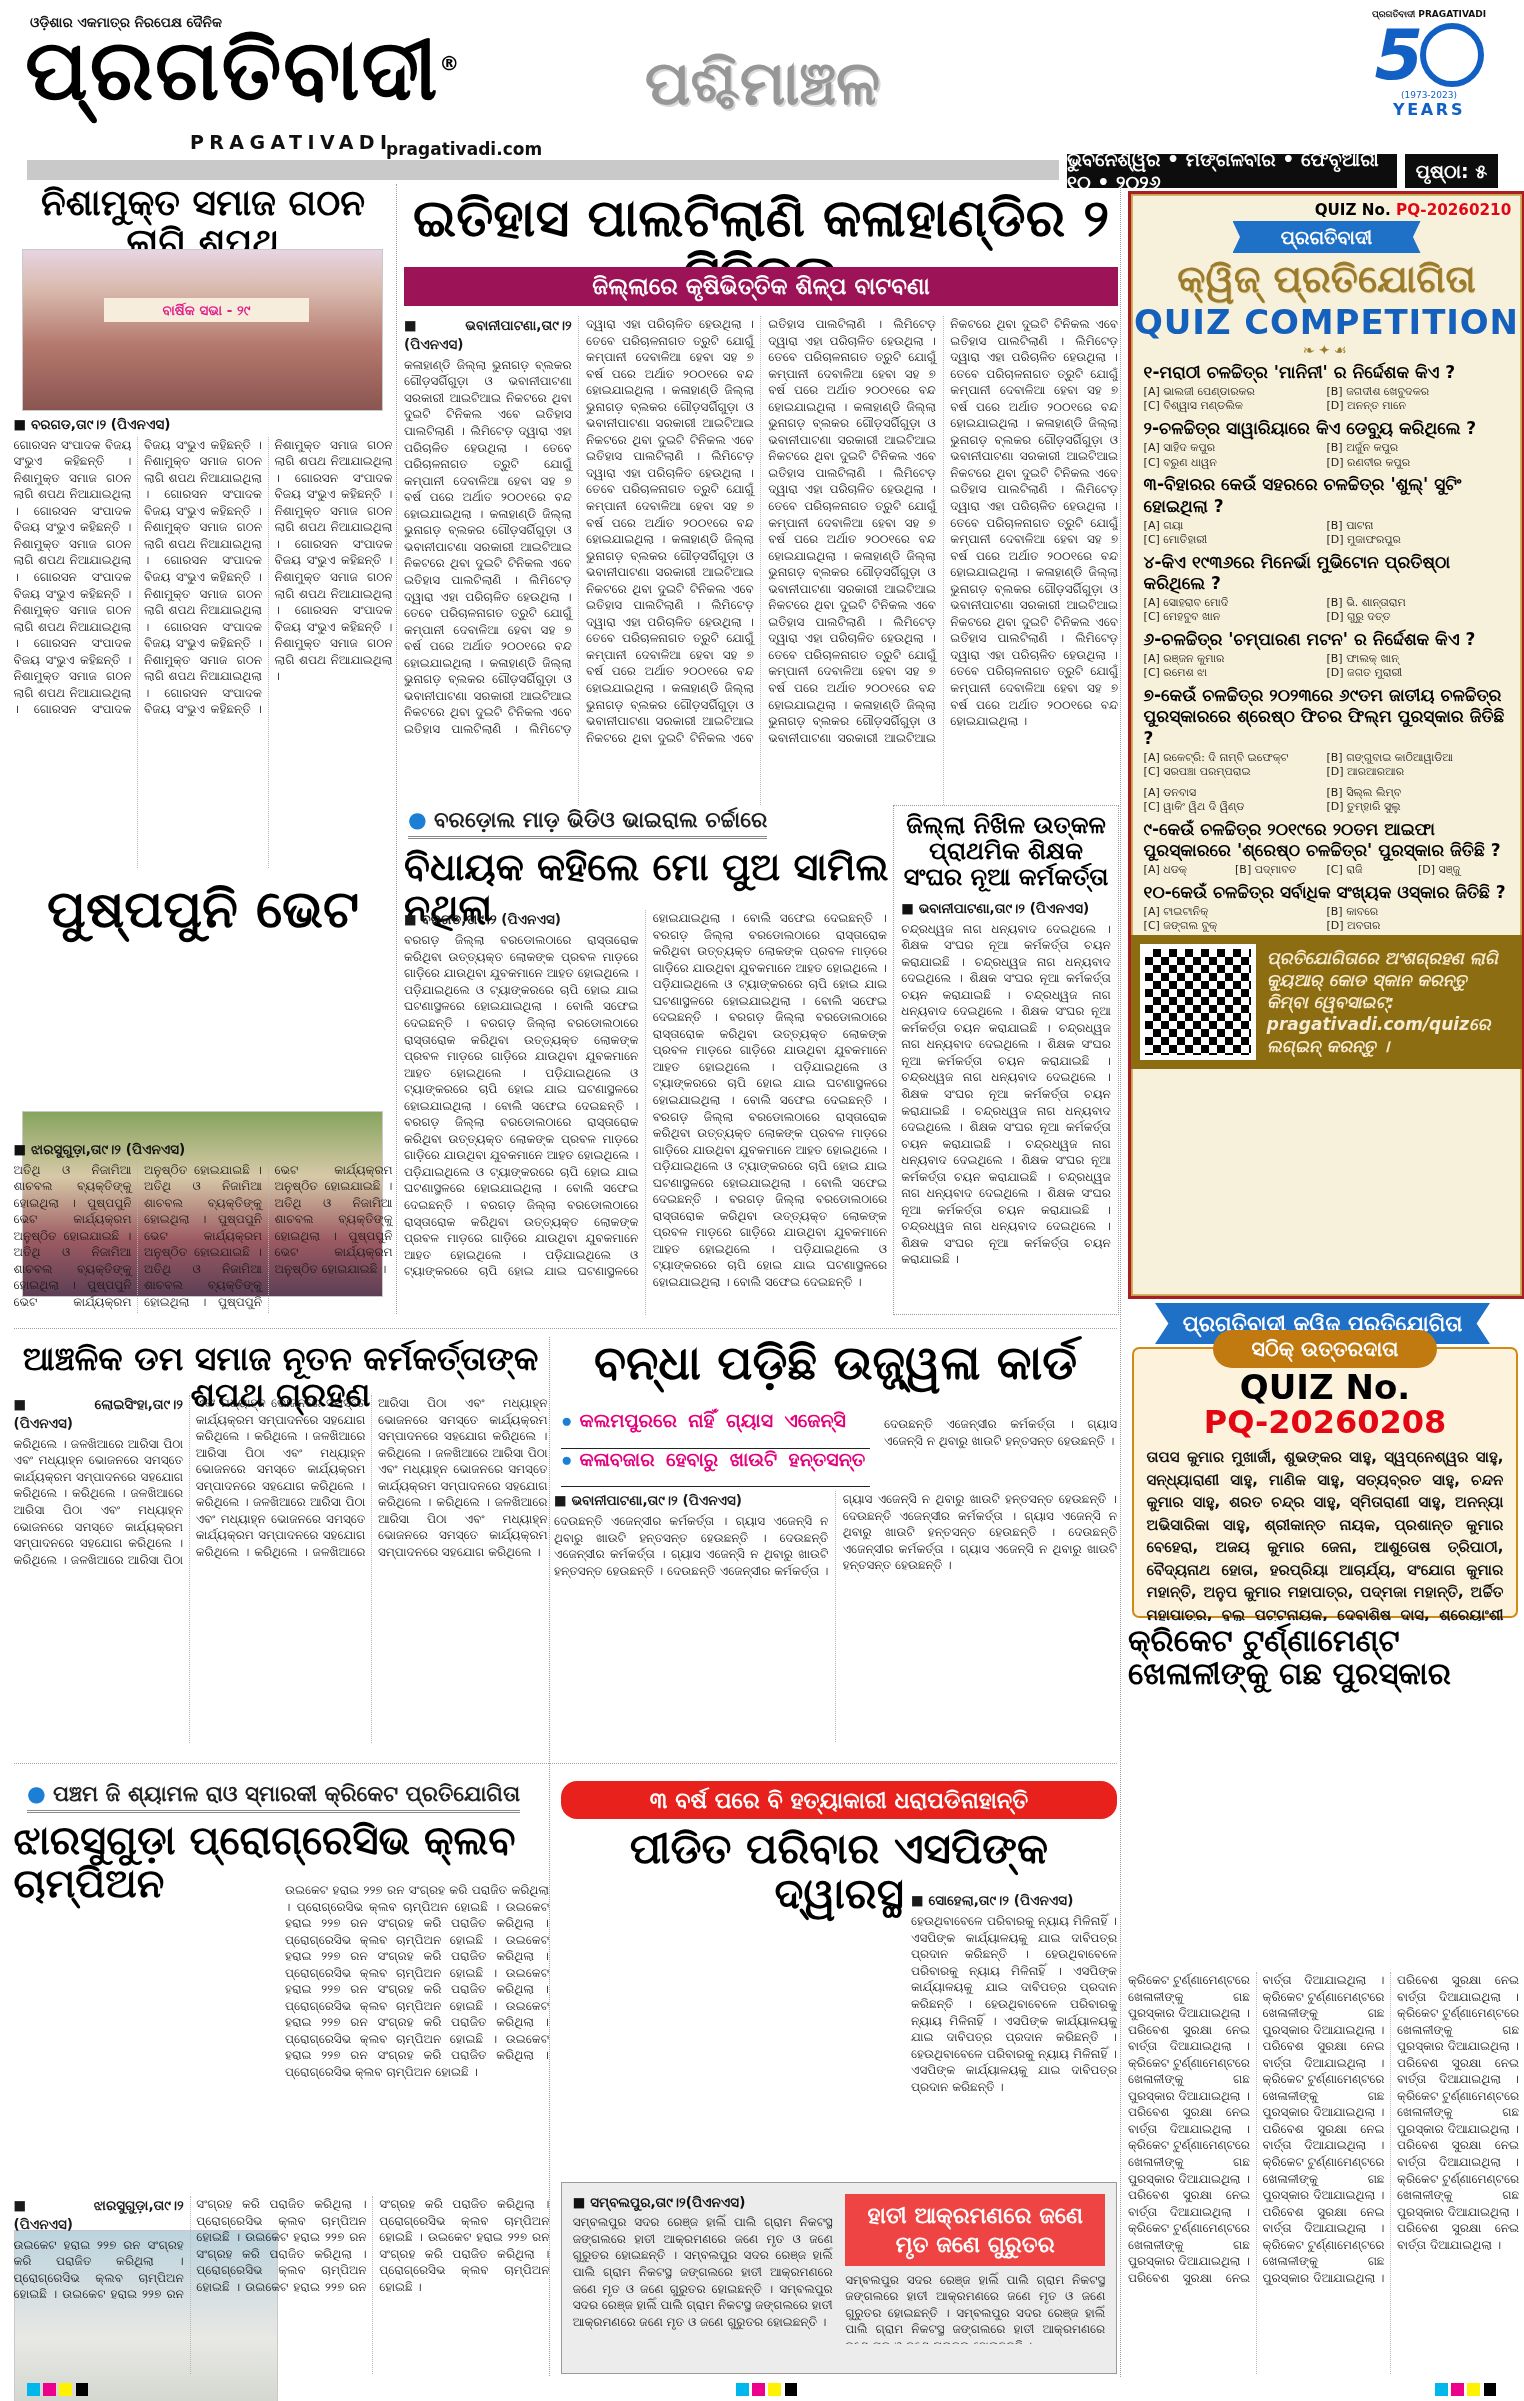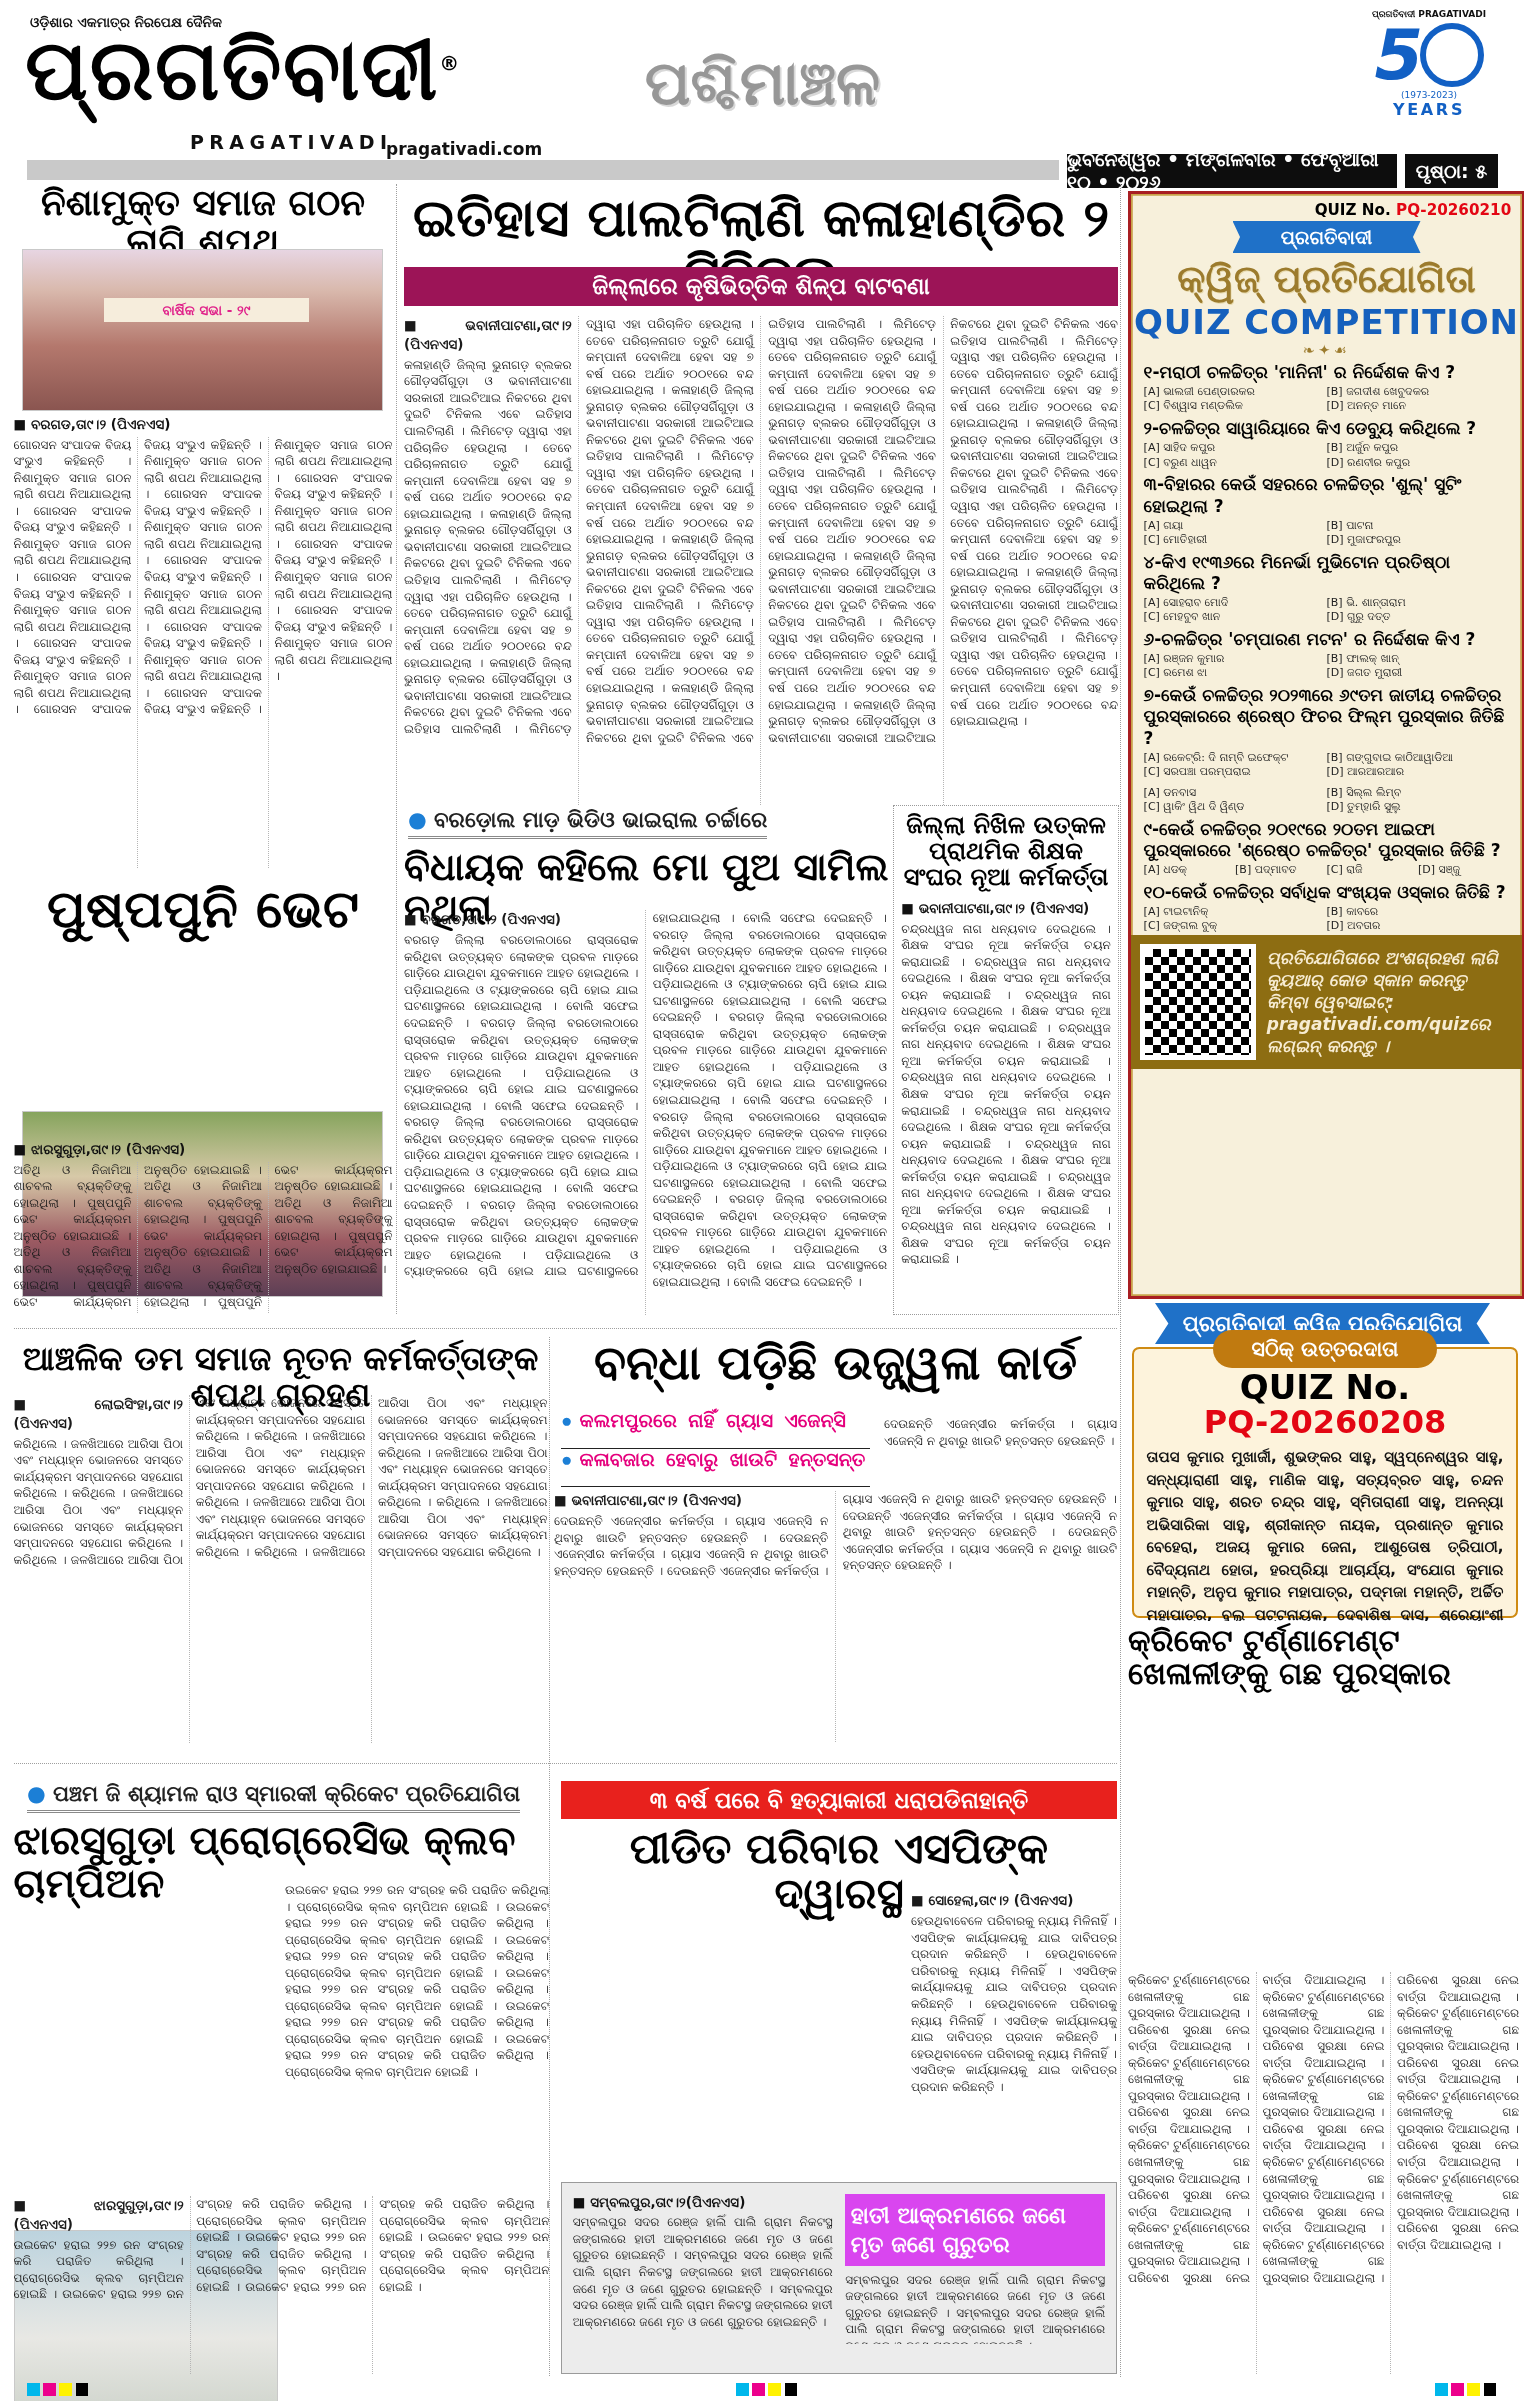--- a/index.html
+++ b/index.html
@@ -40,24 +40,24 @@
   .qr{width:106px;height:106px;background:
        repeating-conic-gradient(#000 0% 25%, #fff 0% 50%) 0 0/16px 16px;
        border:5.4px solid #fff;flex:0 0 auto;}
   .qr-text{color:#f7ecd2;font-style:italic;font-weight:bold;font-size:17px;line-height:1.3;}
   
   .winbox{background:#fdf3dc;border:2.7px solid #cf8b13;border-radius:7.2px;}
   .pill{background:#c07a10;color:#fff;font-weight:bold;border-radius:20px;display:flex;align-items:center;justify-content:center;}
   .win-no{font-size:34px;font-weight:900;text-align:center;color:#000;line-height:1.05;}
   .win-no-val{font-size:32px;font-weight:900;text-align:center;color:#e30613;line-height:1.1;}
   .win-names{font-weight:bold;font-size:15px;line-height:1.5;text-align:justify;padding:5.4px 12.6px;color:#111;overflow:hidden;}
-  .redbar{background:#e8211d;color:#fff;font-weight:bold;font-size:22.4px;display:flex;align-items:center;justify-content:center;}
+  .redbar{background:#e8211d;color:#fff;font-weight:bold;font-size:22.4px;display:flex;align-items:center;justify-content:center;border-radius:16px;}
   .maroonbar{background:#9c1457;color:#fff;font-weight:bold;font-size:23px;display:flex;align-items:center;justify-content:center;}
   .magenta-bullet{color:#e5007d;font-weight:bold;font-size:19px;line-height:1.35;border-bottom:1.8px solid #222;padding-bottom:12px;font-family:Liberation Mono, monospace;}
-  .blkhead{background:#d946ef;color:#fff;font-weight:bold;font-size:22.4px;text-align:left;line-height:1.3;padding:7.2px 5.4px;}
+  .blkhead{background:#ef4444;color:#fff;font-weight:bold;font-size:22.4px;text-align:center;line-height:1.3;padding:7.2px 5.4px;}
   .panel{background:#ececec;border:0.9px solid #9a9a9a;}
   .regmarks{display:flex;gap:3.6px;}
   .regmarks i{width:12.6px;height:12.6px;display:block;}
   .fifty{color:#1260c4;}
 </style>
 </head>
 <body>
 
 <div class="page">
 

